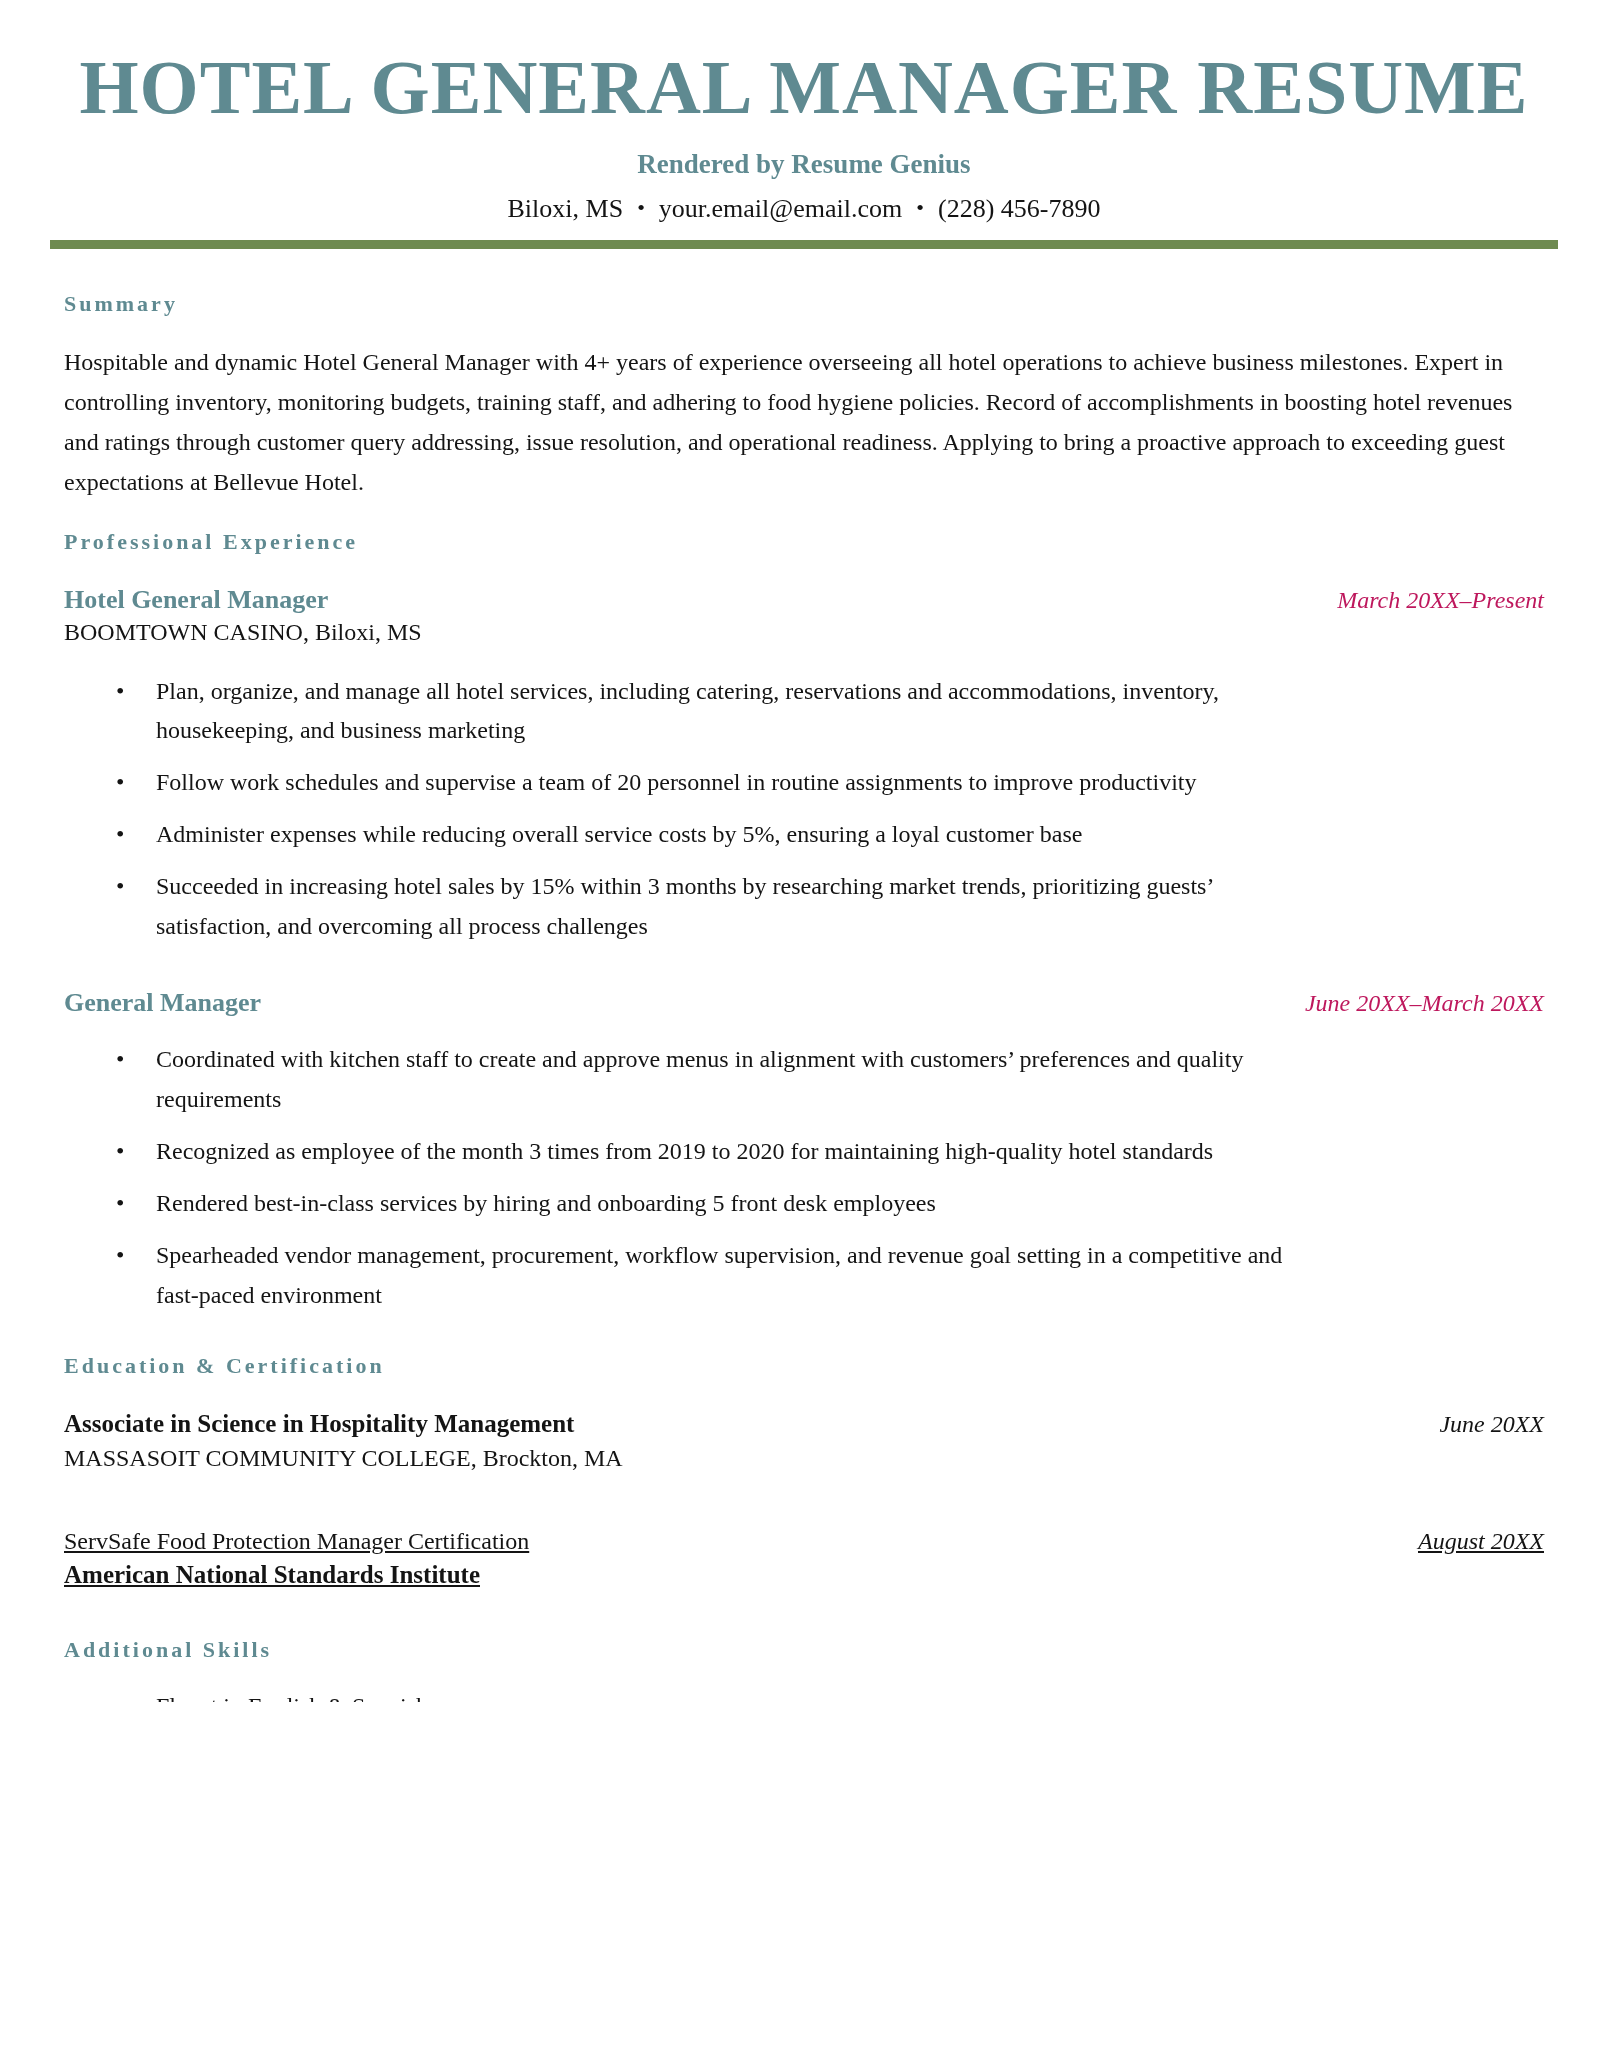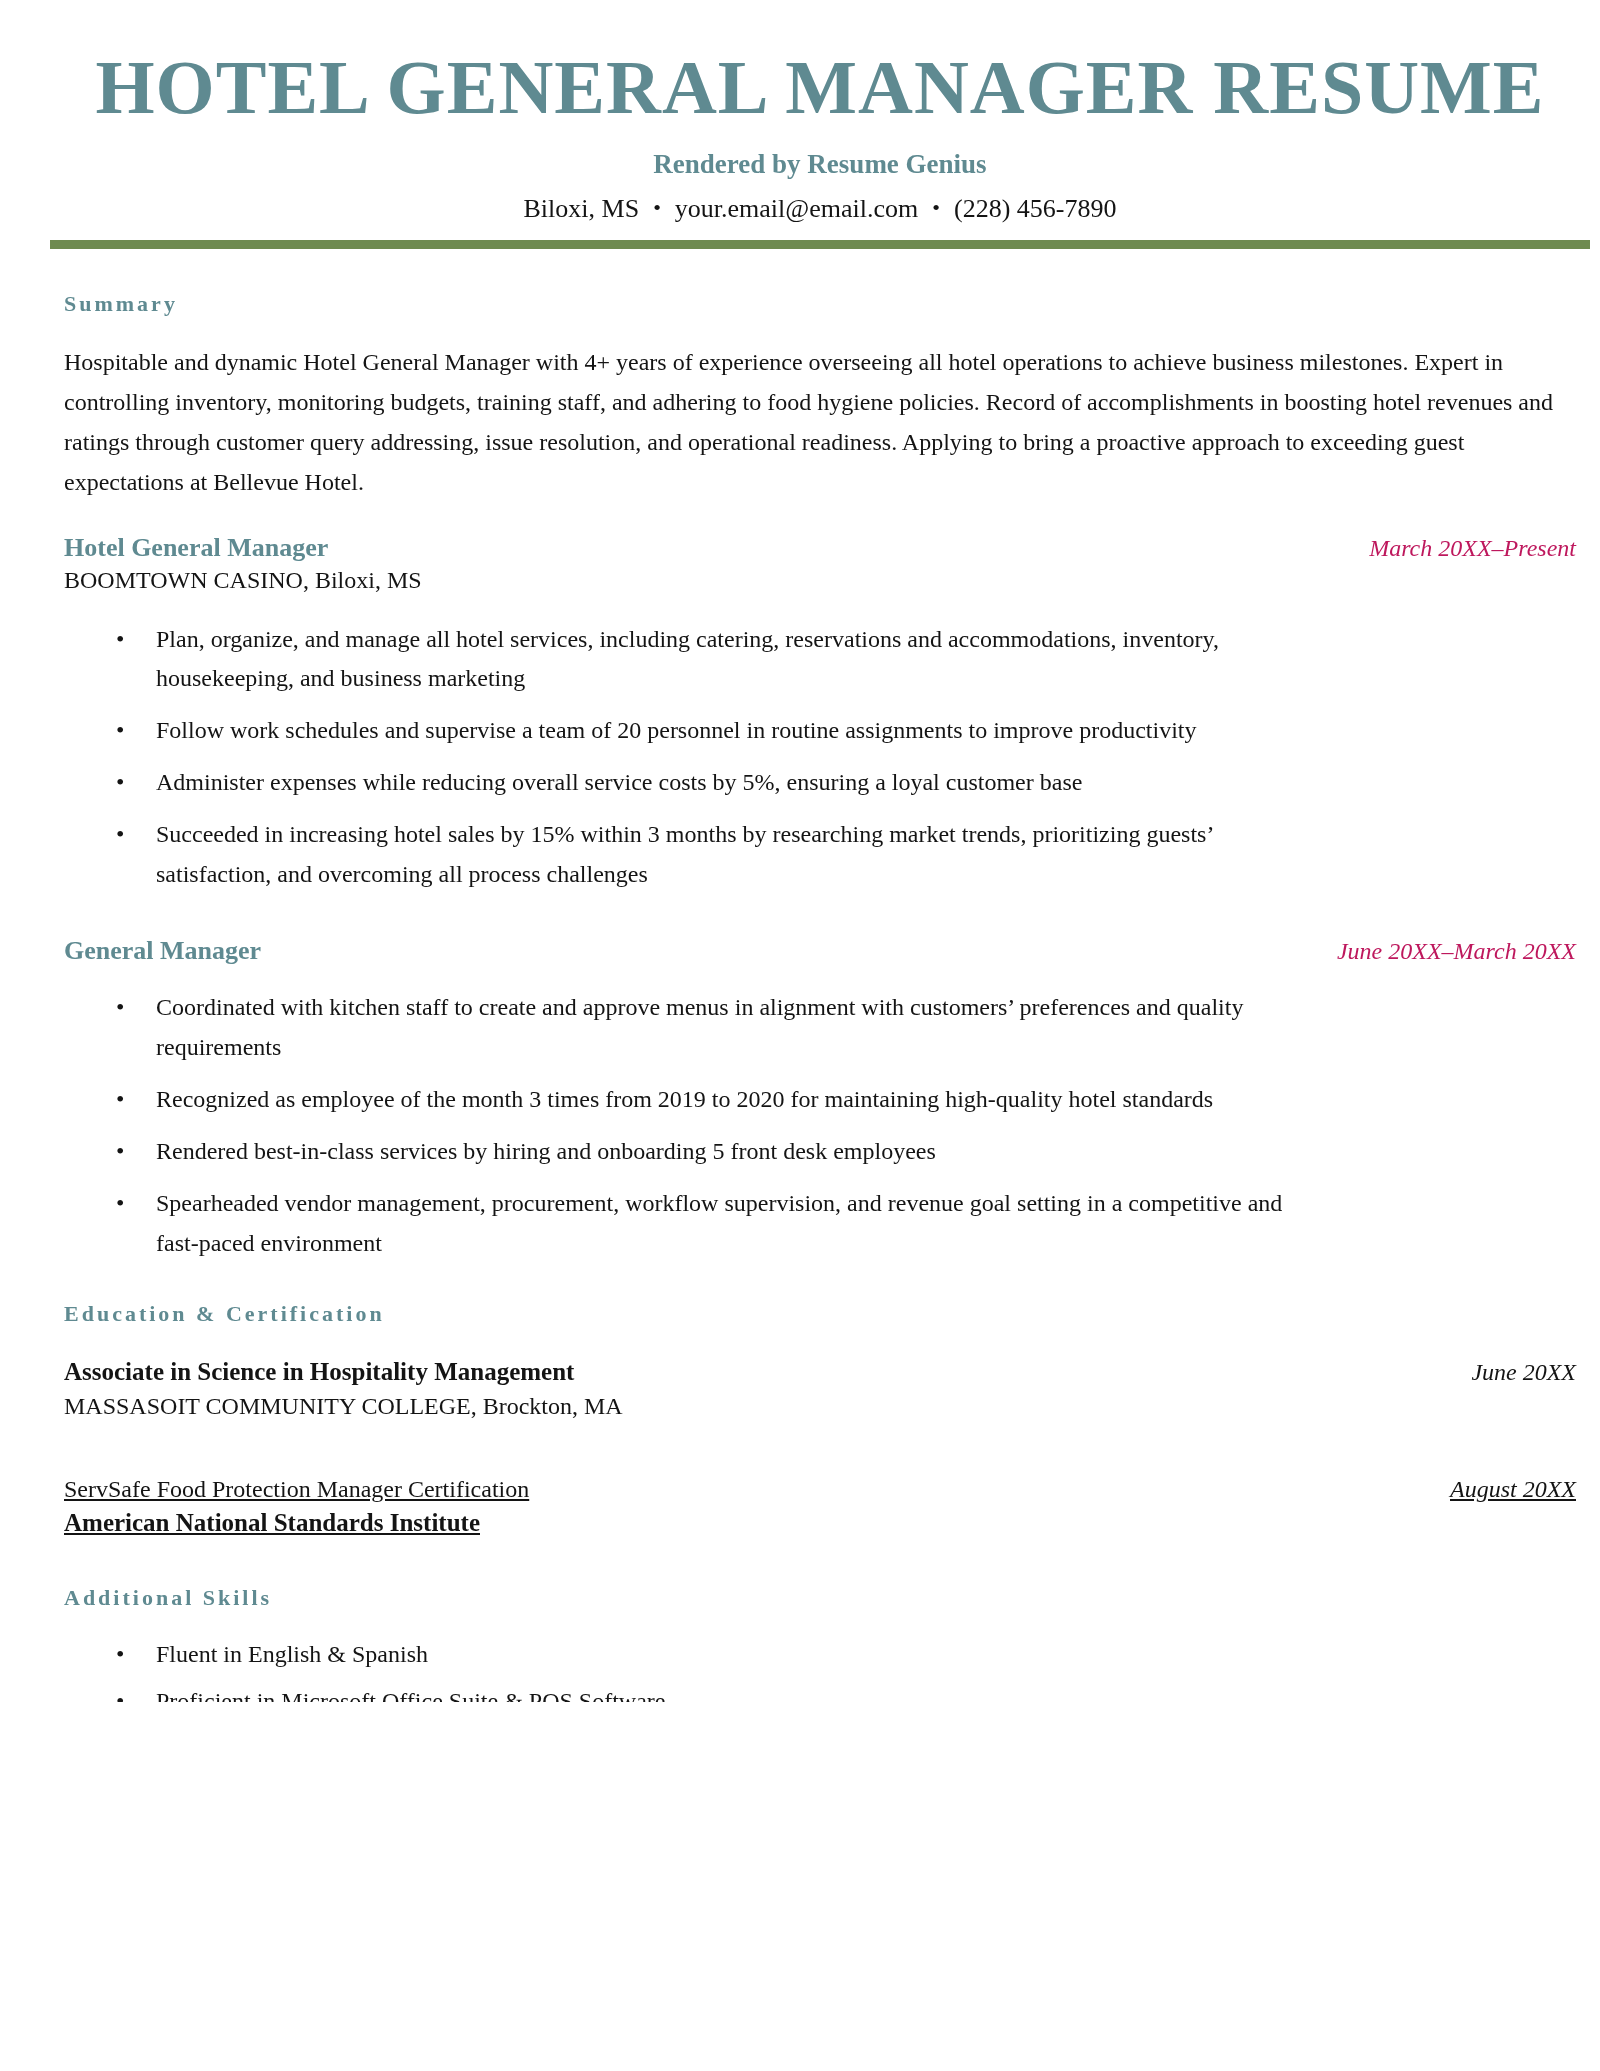--- a/index.html
+++ b/index.html
@@ -6,21 +6,21 @@
   html, body { background: #ffffff; }
   body {
     font-family: "Liberation Serif", "DejaVu Serif", serif;
     color: #141414;
   }
   .page {
     width: 1600px;
     height: 1702px;
     margin: 0 auto;
     background: #ffffff;
-    padding: 44px 24px 0 64px;
+    padding: 44px 56px 0 64px;
     overflow: hidden;
   }
 
   
   .resume-header { text-align: center; }
   .resume-title {
     font-size: 76px;
     line-height: 1.15;
     font-weight: 700;
     color: #5F8A91;
@@ -144,20 +144,21 @@
     </div>
     <div class="header-rule"></div>
   </header>
 
   <section class="summary-section">
     <h2 class="section-heading">Summary</h2>
     <p class="summary-text">Hospitable and dynamic Hotel General Manager with 4+ years of experience overseeing all hotel operations to achieve business milestones. Expert in controlling inventory, monitoring budgets, training staff, and adhering to food hygiene policies. Record of accomplishments in boosting hotel revenues and ratings through customer query addressing, issue resolution, and operational readiness. Applying to bring a proactive approach to exceeding guest expectations at Bellevue Hotel.</p>
   </section>
 
   <section class="experience-section">
+    <h2 class="section-heading">Professional Experience</h2>
 
     <div class="job-block">
       <div class="job-header">
         <span class="job-title">Hotel General Manager</span>
         <span class="job-dates">March 20XX–Present</span>
       </div>
       <div class="job-company">BOOMTOWN CASINO, Biloxi, MS</div>
       <ul class="bullet-list">
         <li>Plan, organize, and manage all hotel services, including catering, reservations and accommodations, inventory, housekeeping, and business marketing</li>
         <li>Follow work schedules and supervise a team of 20 personnel in routine assignments to improve productivity</li>

